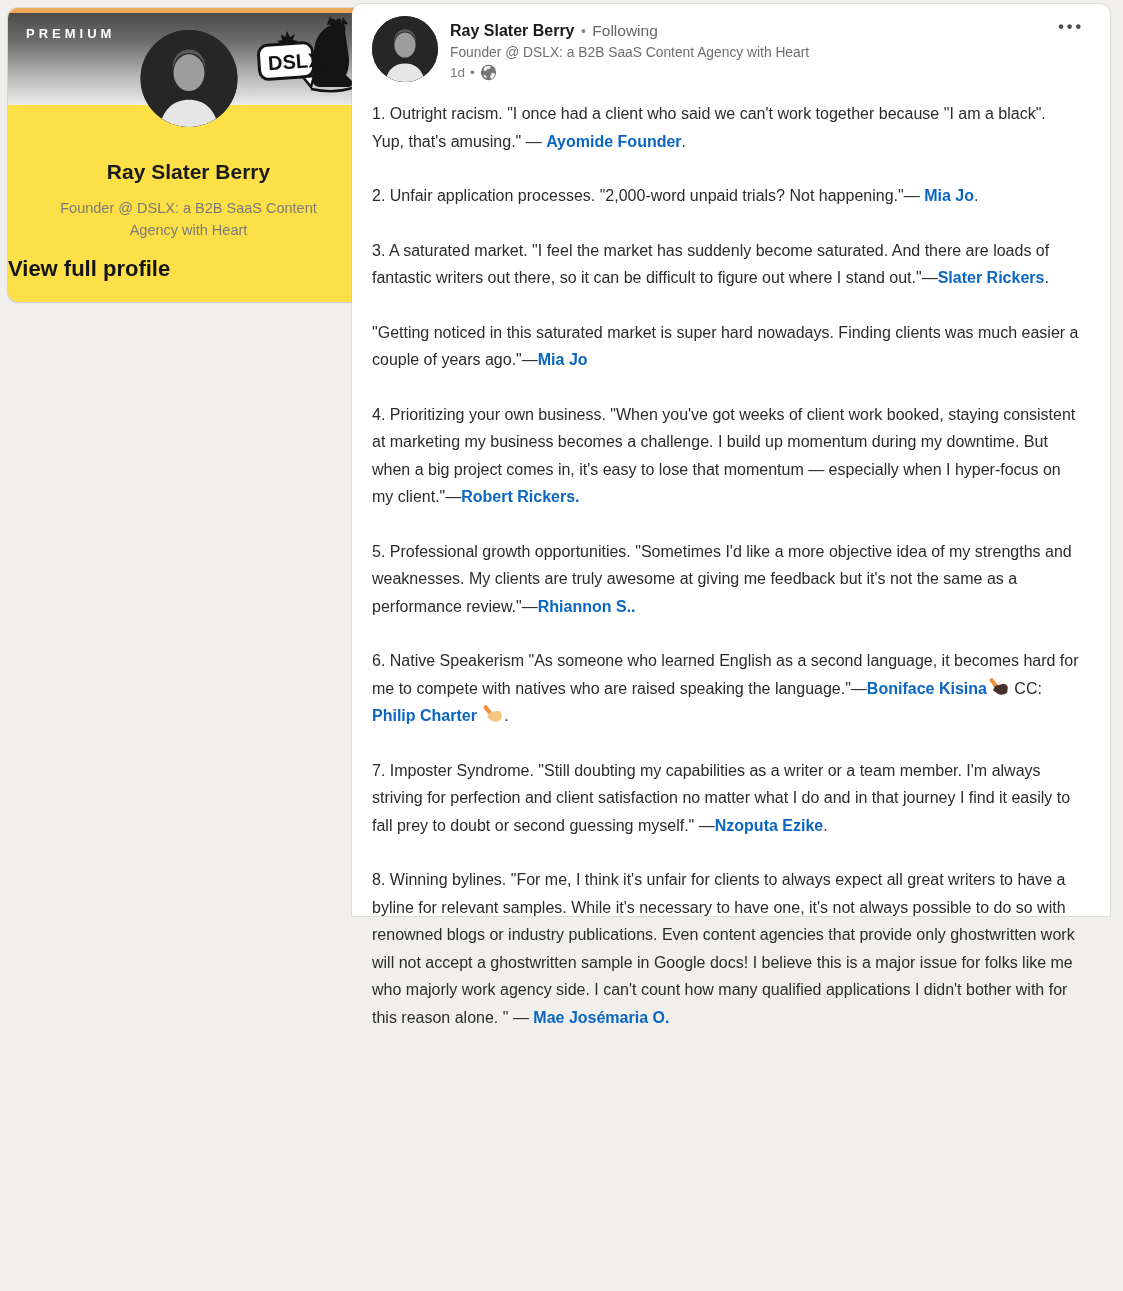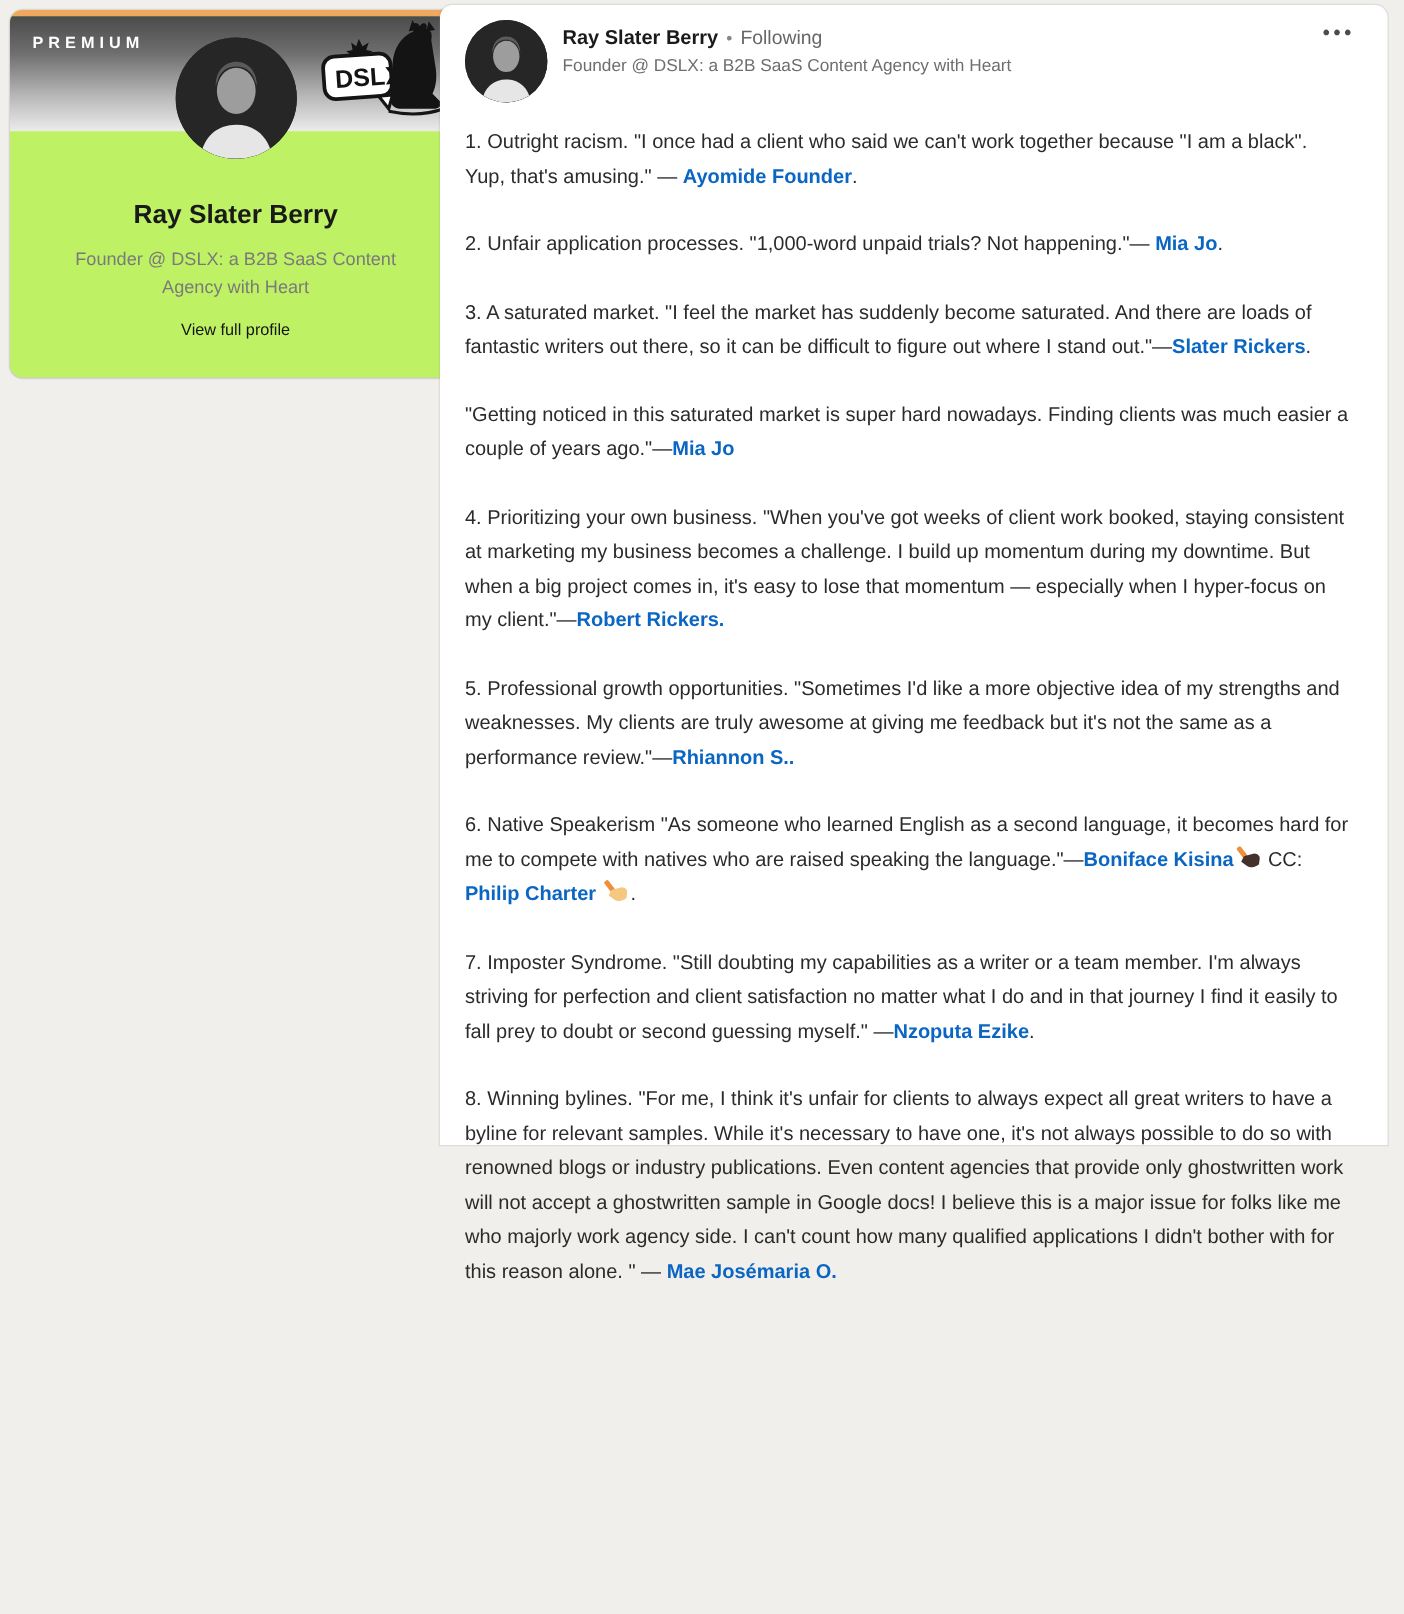--- a/index.html
+++ b/index.html
@@ -9,21 +9,21 @@
     background: #f1efec;
     font-family: "Liberation Sans", sans-serif;
     overflow: hidden;
     color: #2b2b2b;
   }
 
   
   .profile-card {
     position: absolute; left: 8px; top: 8px;
     width: 361px; height: 294px;
-    background: #bef264; border-radius: 10px;
+    background: #fde047; border-radius: 10px;
     box-shadow: 0 0 0 1px rgba(120,120,120,0.18), 0 1px 2px rgba(0,0,0,0.08);
     overflow: hidden;
   }
   .premium-bar { height: 5px; background: #f0a85e; }
   .banner {
     position: relative; height: 92px;
     background: linear-gradient(180deg, #4b4b4b 0%, #6e6e6e 32%, #b5b5b5 68%, #ececec 100%);
   }
   .premium-label {
     position: absolute; left: 18px; top: 13px;
@@ -39,21 +39,21 @@
   .profile-name {
     position: absolute; left: 0; right: 0; top: 152px;
     text-align: center; font-size: 21px; font-weight: bold; color: #1a1a1a;
   }
   .profile-headline {
     position: absolute; left: 30px; right: 30px; top: 189px;
     text-align: center; font-size: 14.5px; line-height: 22px; color: #7a7a7a;
   }
   .view-profile {
     position: absolute; left: 0; right: 0; top: 248px;
-    text-align: center; font-size: 13px; font-weight: normal; color: #141414;
+    text-align: left; font-size: 22px; font-weight: bold; color: #141414;
     cursor: pointer; text-decoration: none; display: block;
   }
 
   
   .post-card {
     position: absolute; left: 352px; top: 4px;
     width: 758px; height: 912px;
     background: #fff; border-radius: 10px 10px 0 0;
     box-shadow: 0 0 0 1px rgba(140,140,140,0.18);
   }
@@ -130,27 +130,39 @@
     </svg>
   </div>
 
   <div class="author-block">
     <div class="author-line">
       <span class="author-name">Ray Slater Berry</span>
       <span class="author-sep">•</span>
       <span class="following">Following</span>
     </div>
     <div class="author-headline">Founder @ DSLX: a B2B SaaS Content Agency with Heart</div>
+    <div class="time-line">
+      <span>1d</span>
+      <span>•</span>
+      <span class="globe">
+        <svg viewBox="0 0 16 16">
+          <circle cx="8" cy="8" r="7.2" fill="#767676"></circle>
+          <path fill="#ffffff" opacity="0.9" d="M4.6 2.6c1.9-1 4.1-1 5.8-.1l-1 1.9-2.6.3-1.2 2-2.2-.6c.1-1.4.5-2.6 1.2-3.5z"></path>
+          <path fill="#ffffff" opacity="0.9" d="M11.2 8.1l3 1.1c-.4 2.4-1.8 4.1-3.8 5l-.9-2.4 1.1-1.9z"></path>
+          <path fill="#ffffff" opacity="0.9" d="M3.2 10.2l2.5.9.6 2.6c-1.5-.7-2.6-2-3.1-3.5z"></path>
+        </svg>
+      </span>
+    </div>
   </div>
 
   <button class="post-menu">•••</button>
 
   <div class="post-body">
       <p class="para"><span>1. Outright racism. "I once had a client who said we can't work together because "I am a black". Yup, that's amusing." — </span><a class="plink" href="#">Ayomide Founder</a><span>.</span></p>
-      <p class="para"><span>2. Unfair application processes. "1,000-word unpaid trials? Not happening."— </span><a class="plink" href="#">Mia Jo</a><span>.</span></p>
+      <p class="para"><span>2. Unfair application processes. "2,000-word unpaid trials? Not happening."— </span><a class="plink" href="#">Mia Jo</a><span>.</span></p>
       <p class="para"><span>3. A saturated market. "I feel the market has suddenly become saturated. And there are loads of fantastic writers out there, so it can be difficult to figure out where I stand out."—</span><a class="plink" href="#">Slater Rickers</a><span>.</span></p>
       <p class="para"><span>"Getting noticed in this saturated market is super hard nowadays. Finding clients was much easier a couple of years ago."—</span><a class="plink" href="#">Mia Jo</a></p>
       <p class="para"><span>4. Prioritizing your own business. "When you've got weeks of client work booked, staying consistent at marketing my business becomes a challenge. I build up momentum during my downtime. But when a big project comes in, it's easy to lose that momentum — especially when I hyper-focus on my client."—</span><a class="plink" href="#">Robert Rickers.</a></p>
       <p class="para"><span>5. Professional growth opportunities. "Sometimes I'd like a more objective idea of my strengths and weaknesses. My clients are truly awesome at giving me feedback but it's not the same as a performance review."—</span><a class="plink" href="#">Rhiannon S..</a></p>
       <p class="para"><span>6. Native Speakerism "As someone who learned English as a second language, it becomes hard for me to compete with natives who are raised speaking the language."—</span><a class="plink" href="#">Boniface Kisina</a><span class="emoji"><svg viewBox="0 0 22 20">
             <g transform="rotate(-38 8 8)">
               <rect x="6" y="-1" width="4.2" height="12" rx="1.4" fill="#ef8e3b"></rect>
               <path fill="#c0392b" d="M6 11h4.2l-2.1 4z"></path>
             </g>
             <path fill="#46302b" d="M7.5 8.5l8.5-2.3c3.2.4 5 2 4.7 4.4l-.6 4.6c-2.8 2.6-6.9 3.2-10.3 1.1L5.2 13z"></path>

